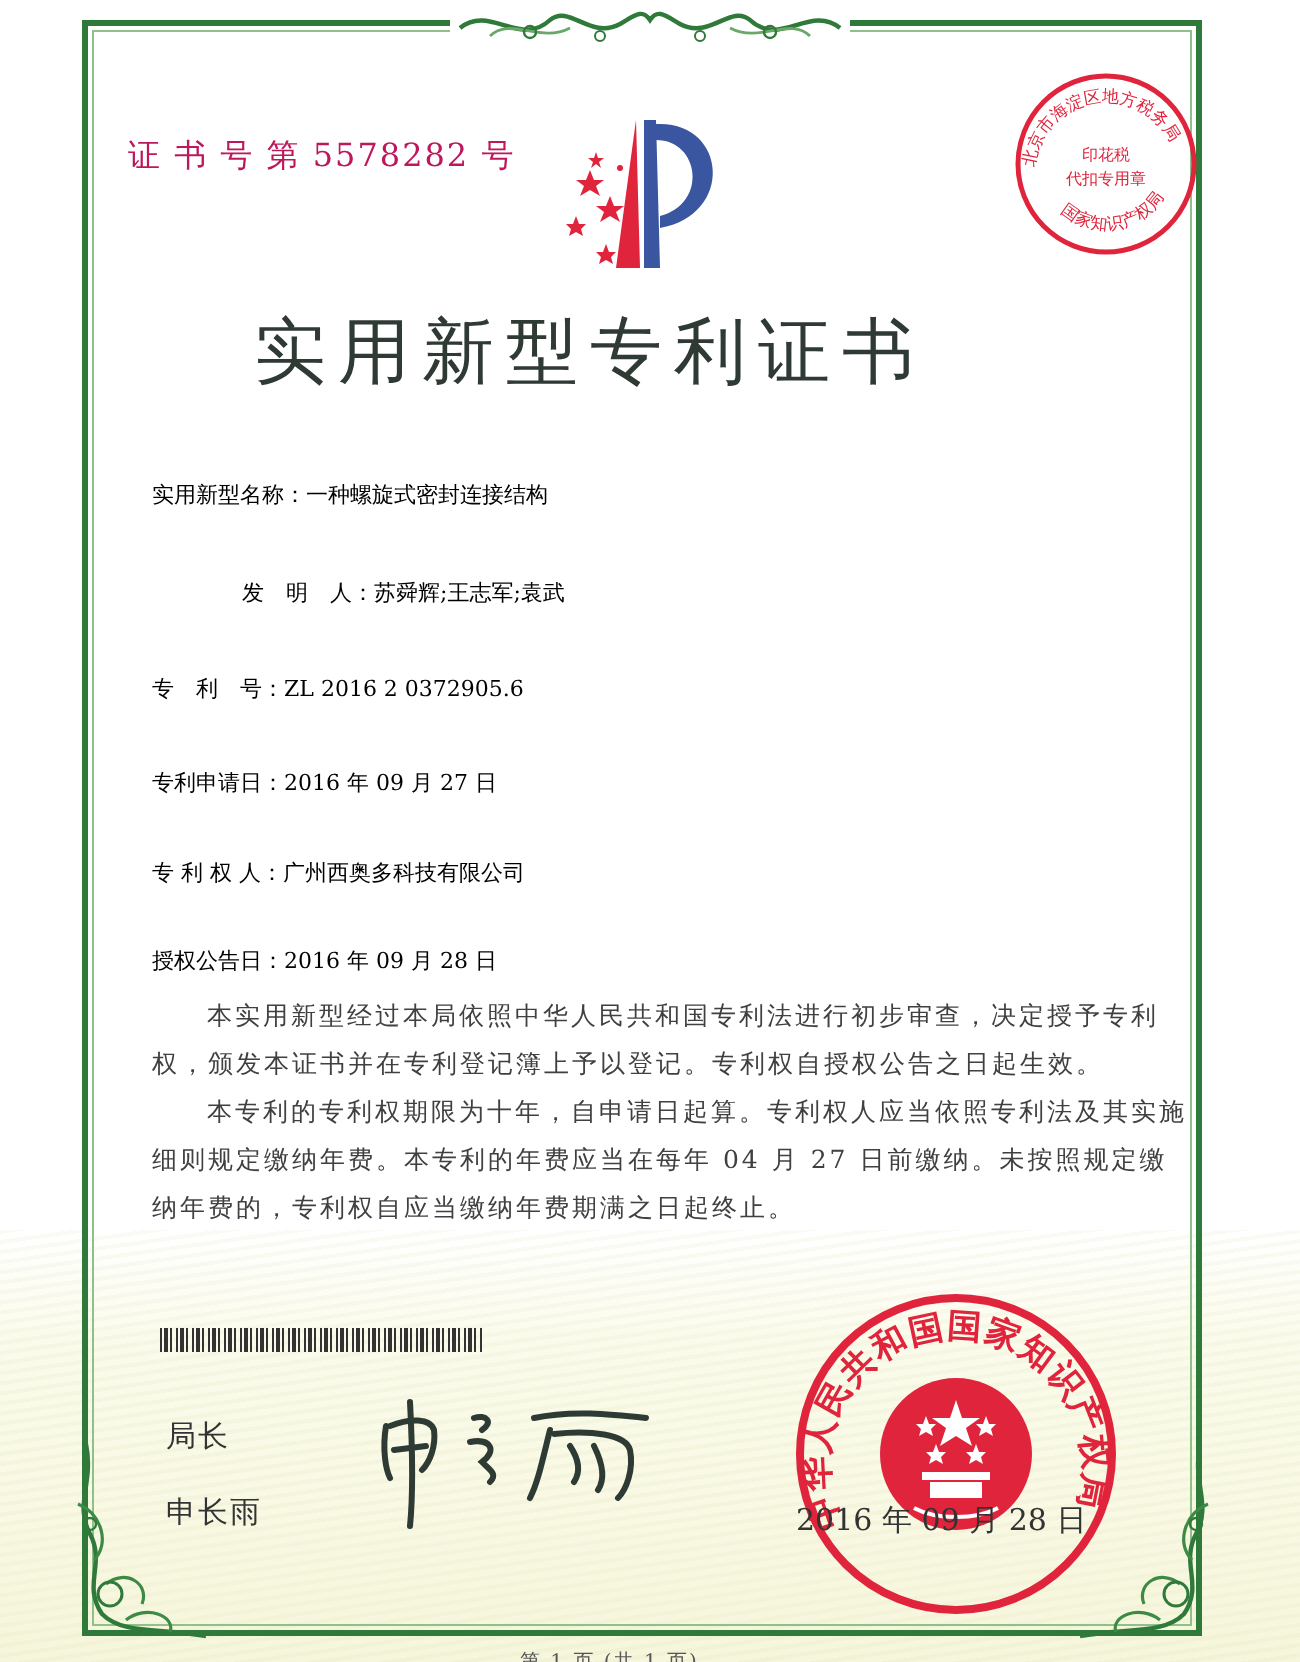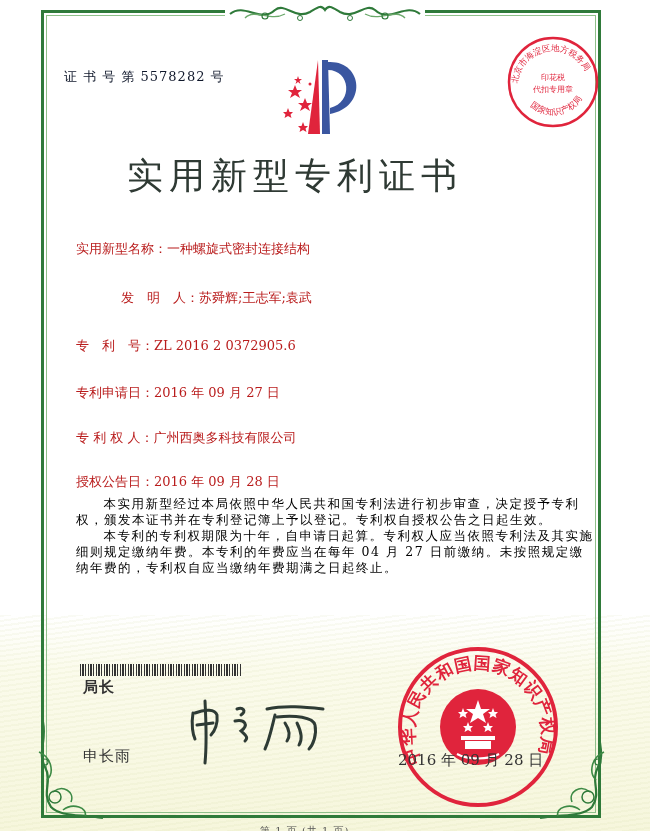--- a/index.html
+++ b/index.html
@@ -17,28 +17,28 @@
   }
   .border-outer {
     position:absolute; left:41px; top:10px; width:560px; height:808px;
     border:3px solid #2f7a3a; box-sizing:border-box;
   }
   .border-inner {
     position:absolute; left:46px; top:15px; width:550px; height:798px;
     border:1px solid #8fc08a; box-sizing:border-box;
   }
   .ornament { position:absolute; }
-  .cert-no { position:absolute; left:64px; top:68px; font-size:13px; letter-spacing:1px; color:#0f172a; }
+  .cert-no { position:absolute; left:64px; top:68px; font-size:16px; letter-spacing:1px; color:#be185d; }
   .logo { position:absolute; left:268px; top:52px; width:100px; height:90px; }
   .tax-seal { position:absolute; left:503px; top:32px; width:100px; height:100px; }
   .title { position:absolute; left:0; width:590px; top:152px; text-align:center;
     font-size:36px; letter-spacing:6px; color:#2f3a34; font-family:"DejaVu Sans","Liberation Sans",sans-serif; }
-  .field { position:absolute; left:76px; font-size:13px; color:#b91c1c; white-space:nowrap; }
+  .field { position:absolute; left:76px; font-size:11px; color:#000000; white-space:nowrap; }
   .field .lbl { display:inline-block; }
-  .body-text { position:absolute; left:76px; width:520px; font-size:12.5px; line-height:16px; color:#000000; letter-spacing:1.5px; }
+  .body-text { position:absolute; left:76px; width:520px; font-size:12.5px; line-height:24px; color:#404040; letter-spacing:1.5px; }
   .body-text p { margin:0; }
   .indent { text-indent:2.2em; }
   .barcode { position:absolute; left:80px; top:664px; width:162px; height:12px;
     background:repeating-linear-gradient(90deg,#333 0 1px,transparent 1px 2px,#333 2px 4px,transparent 4px 5px,#333 5px 6px,transparent 6px 8px); }
   .director { position:absolute; left:83px; font-size:15px; color:#333; font-family:"DejaVu Sans","Liberation Sans",sans-serif; letter-spacing:1px; }
   .signature { position:absolute; left:185px; top:695px; width:150px; height:70px; }
   .cnipa-seal { position:absolute; left:393px; top:642px; width:170px; height:170px; }
   .seal-date { position:absolute; left:398px; top:751px; font-size:15px; color:#333; }
   .page-no { position:absolute; left:260px; top:805px; font-size:10px; color:#555; letter-spacing:1px;margin-top:19px; }
 </style>
@@ -123,21 +123,21 @@
   <span class="lbl">授权公告日：</span><span>2016 年 09 月 28 日</span>
 </div>
 
 <div class="body-text" style="top:496px;">
   <p class="indent">本实用新型经过本局依照中华人民共和国专利法进行初步审查，决定授予专利权，颁发本证书并在专利登记簿上予以登记。专利权自授权公告之日起生效。</p>
   <p class="indent">本专利的专利权期限为十年，自申请日起算。专利权人应当依照专利法及其实施细则规定缴纳年费。本专利的年费应当在每年 04 月 27 日前缴纳。未按照规定缴纳年费的，专利权自应当缴纳年费期满之日起终止。</p>
 </div>
 
 <div class="barcode"></div>
 
-<div class="director" style="top:678px;font-weight:bold;">局长</div>
+<div class="director" style="top:709px;">局长</div>
 <div class="director" style="top:722px;margin-top:25px;">申长雨</div>
 
 <svg class="signature" viewBox="0 0 150 70">
   <g stroke="#2e3b35" stroke-width="3" fill="none" stroke-linecap="round">
     <path d="M8 18 C6 30, 8 40, 10 44"></path>
     <path d="M10 18 C20 14, 30 14, 32 20 C33 28, 30 36, 26 40"></path>
     <path d="M12 30 L28 28"></path>
     <path d="M20 6 C21 25, 22 48, 20 68"></path>
     <path d="M52 14 C58 12, 62 16, 56 20"></path>
     <path d="M50 26 C60 24, 64 30, 56 36 C60 40, 64 42, 60 46"></path>

